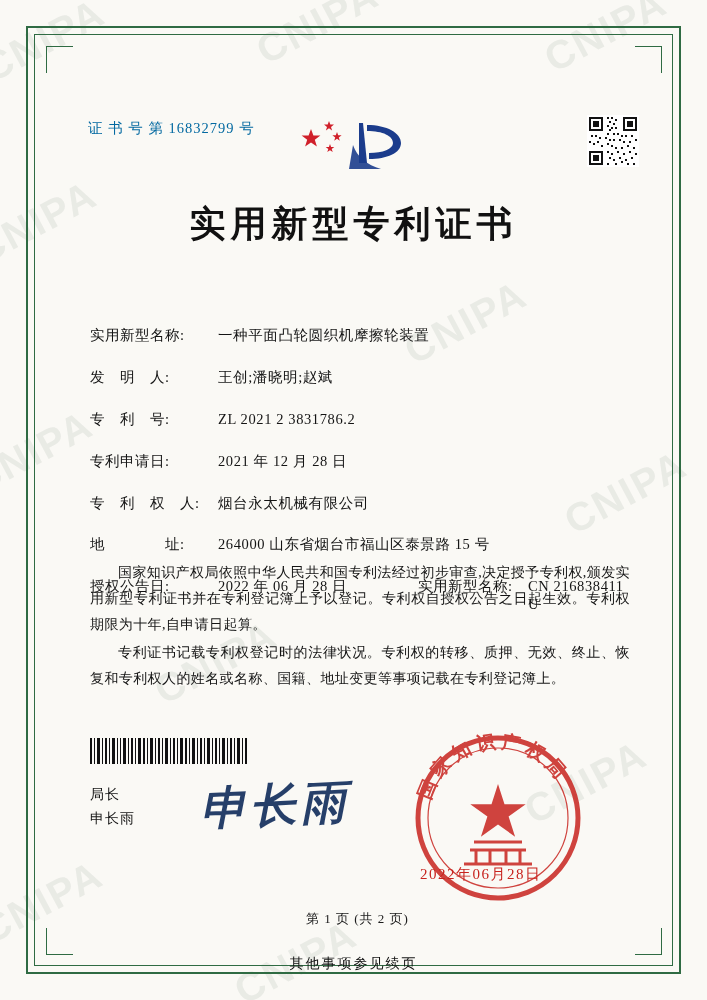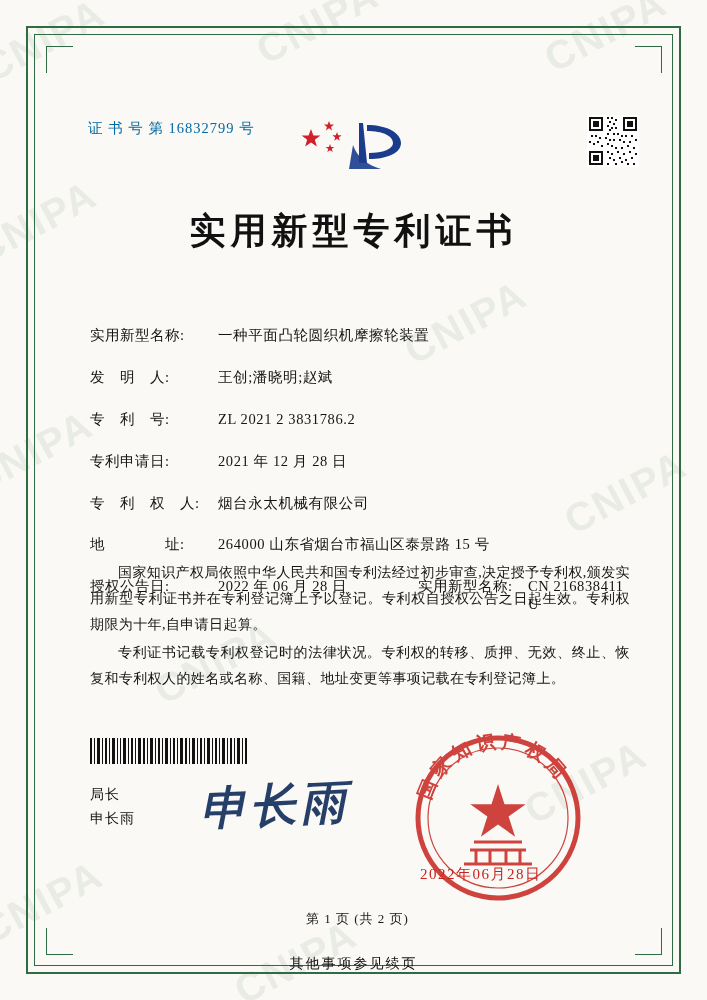--- a/index.html
+++ b/index.html
@@ -106,21 +106,20 @@
   .title {
     position: absolute;
     left: 0; right: 0;
     top: 140px;
     text-align: center;
     font-family: "Liberation Serif", serif;
     font-size: 36px;
     font-weight: bold;
     letter-spacing: 5px;
     color: #111;
-    margin-top: 7px;
   }
 
   .fields {
     position: absolute;
     left: 30px;
     top: 225px;
     width: 540px;
     font-size: 14.5px;
     color: #141414;
     margin-top: 42px;

